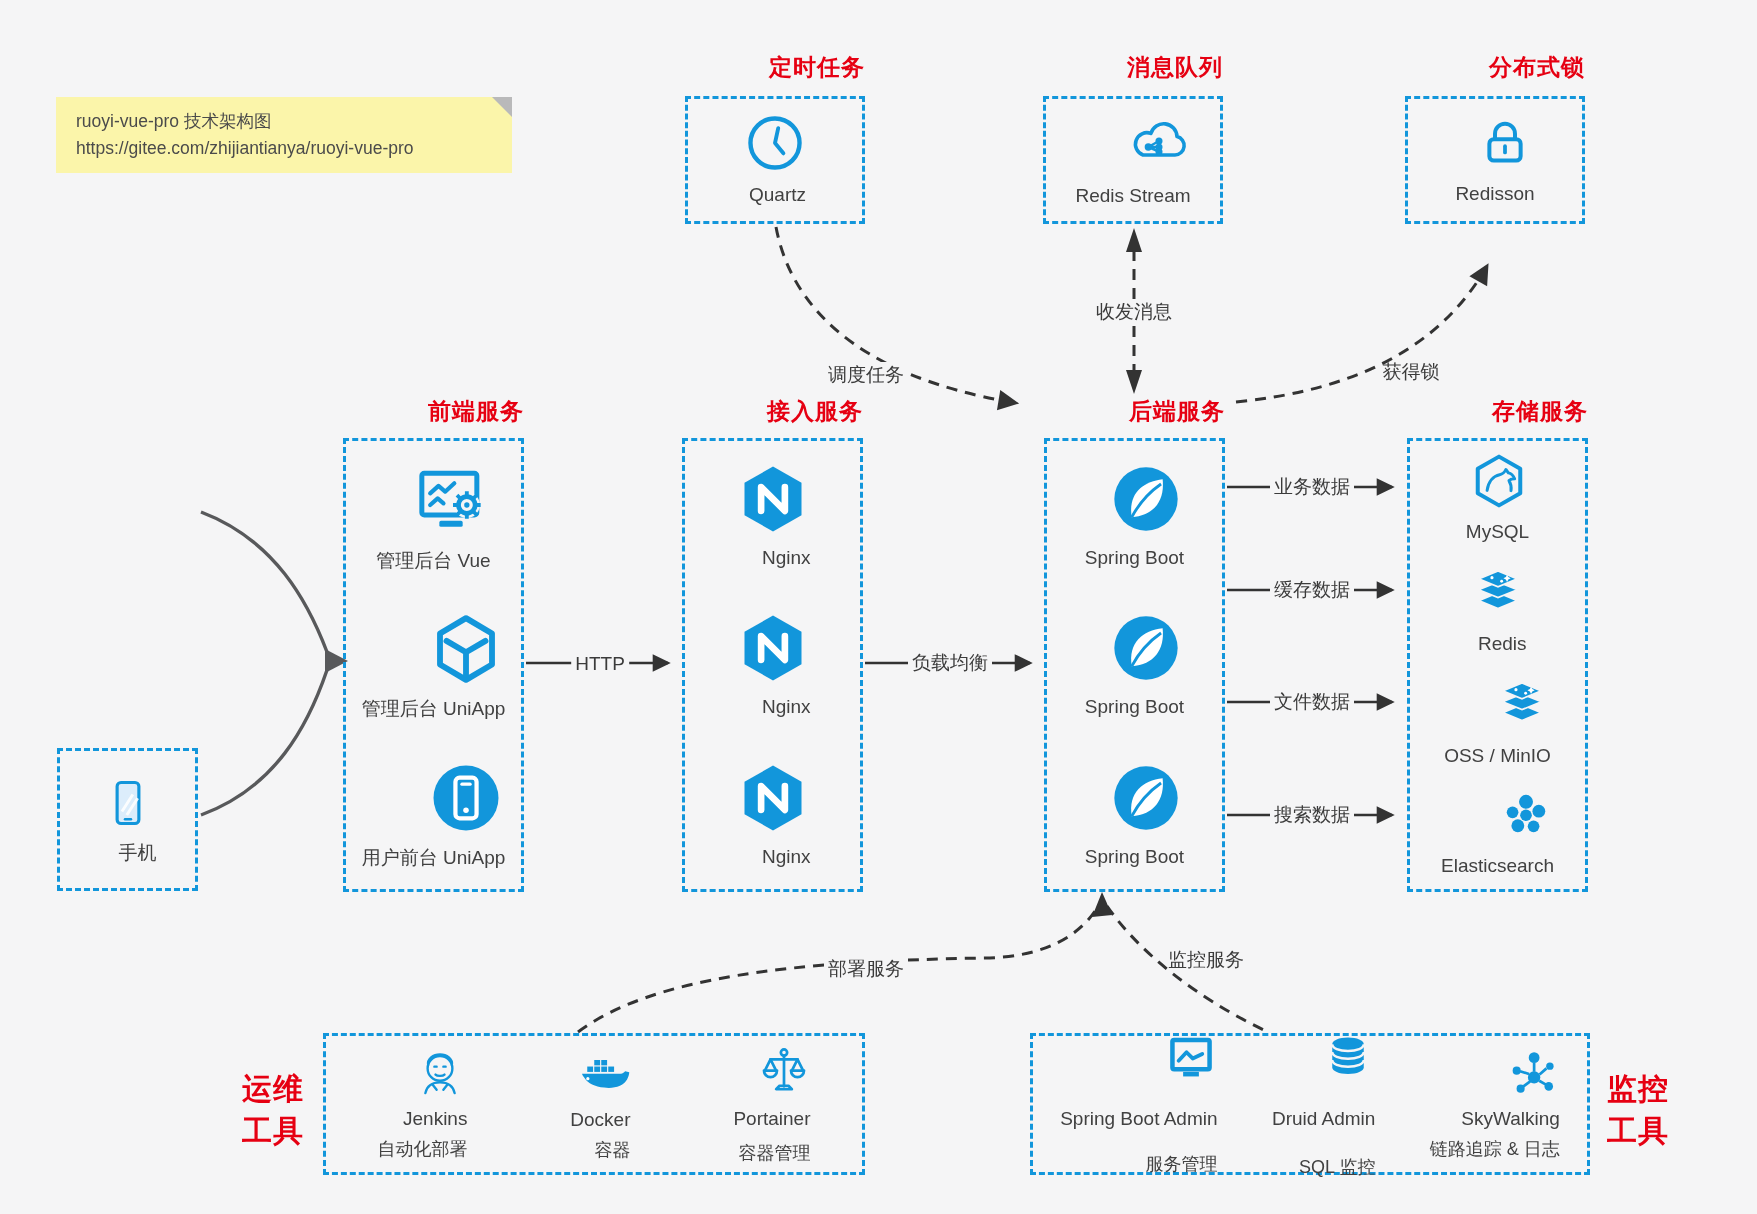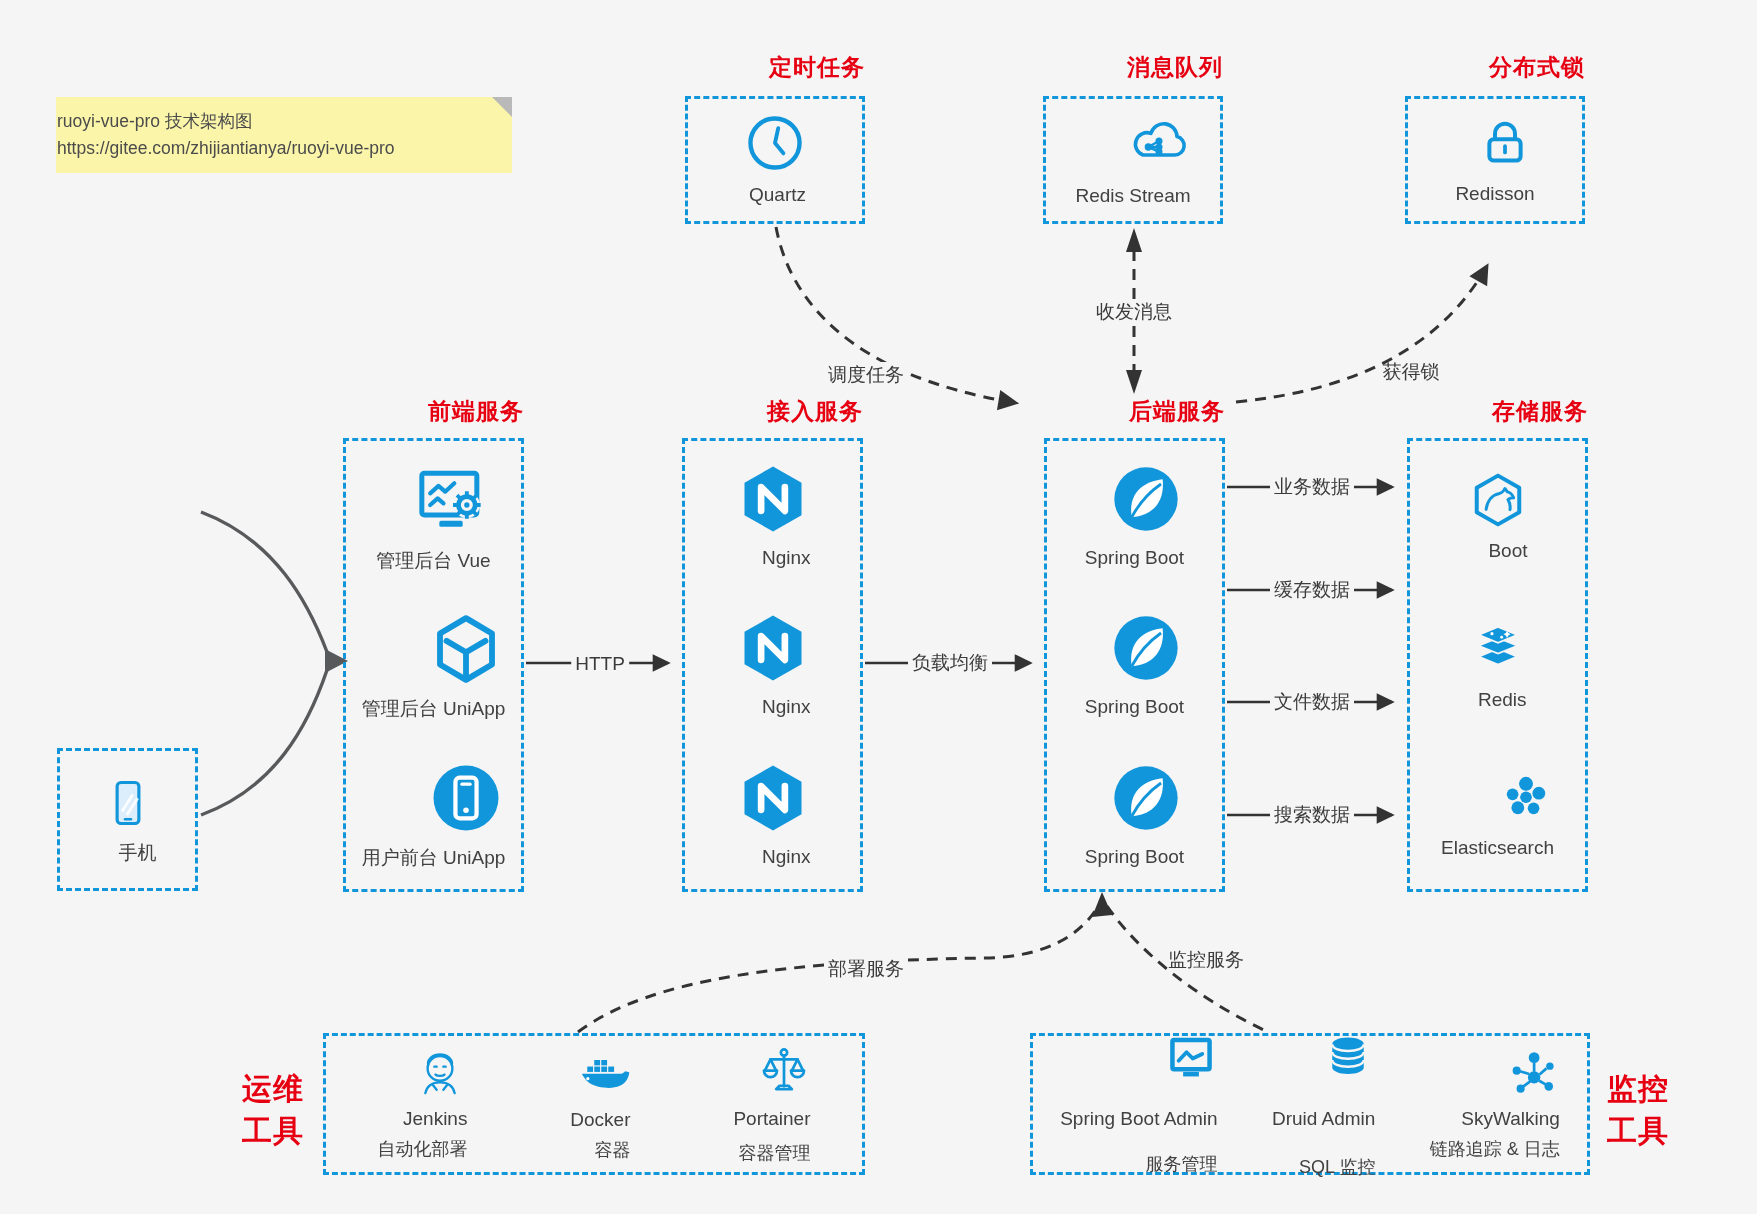--- a/index.html
+++ b/index.html
@@ -1,20 +1,20 @@
 <!DOCTYPE html>
 <html style="--accent: #1296db; --red: #e60012; --bg: #f5f5f6; --note: #fbf5aa;"><head>
 <meta charset="utf-8">
 <style>
   html,body{margin:0;padding:0;background:#f5f5f6;}
   body{font-family:"Liberation Sans","DejaVu Sans",sans-serif;}
   .canvas{position:relative;width:1757px;height:1214px;background:var(--bg,#f5f5f6);overflow:hidden;color:#414141;}
   svg.edges{position:absolute;left:0;top:0;pointer-events:none;}
   .note{position:absolute;left:56px;top:97px;width:456px;height:76px;background:var(--note,#fbf5aa);
-        font-size:17.5px;color:#4b4b4b;line-height:27px;padding:11px 0 0 1px;box-sizing:border-box;}
+        font-size:17.5px;color:#4b4b4b;line-height:27px;padding:11px 0 0 20px;box-sizing:border-box;}
   .note-fold{position:absolute;right:0;top:0;width:0;height:0;
         border-top:20px solid #b9b9ba;border-left:20px solid transparent;}
   .dash-box{position:absolute;border:3px dashed var(--accent,#1296db);box-sizing:border-box;
         display:flex;flex-direction:column;align-items:center;justify-content:space-around;}
   .dash-box.row{flex-direction:row;}
   .grp-title{position:absolute;font-size:23px;font-weight:bold;color:var(--red,#e60012);
         text-align:right;white-space:nowrap;letter-spacing:1px;}
   .side-label{position:absolute;font-size:30px;font-weight:bold;color:var(--red,#e60012);
         line-height:1.4;text-align:center;letter-spacing:1px;}
   .node{display:flex;flex-direction:column;align-items:flex-end;gap:8px;}
@@ -237,36 +237,51 @@
 
   <div class="grp-title" style="left:1407px;top:396px;width:181px">存储服务</div>
   <div class="dash-box" style="left:1407px;top:438px;width:181px;height:454px">
     <div class="node">
       <span>
         <svg class="ic" width="60" height="60" viewBox="0 0 48 48">
           <path d="M24,4.5 L41,14.2 V33.8 L24,43.5 L7,33.8 V14.2 Z" fill="none" stroke="currentColor" stroke-width="3.2" stroke-linejoin="round"></path>
           <path d="M14.5,31.5 c1,-7 5,-11.5 10,-12.5 c2.5,-0.5 4,-2 5,-4.2 l2,2.7 c2.5,0.5 4,2.2 5,4.7 c-2,0 -3.5,0.5 -4.5,1.5 c1.5,2.5 2,5.3 1.6,8" fill="none" stroke="currentColor" stroke-width="2.4" stroke-linecap="round" stroke-linejoin="round"></path>
         </svg>
       </span>
-      <div class="node-label">Boot</div>
+      <div class="node-label">MySQL</div>
     </div>
     <div class="node">
       <span>
         <svg class="ic" width="58" height="58" viewBox="0 0 48 48">
           <g fill="currentColor" stroke="#f5f5f6" stroke-width="1.4">
             <path d="M24,23 L40,29.5 24,36 8,29.5 Z"></path>
             <path d="M24,14 L40,20.5 24,27 8,20.5 Z"></path>
             <path d="M24,5 L40,11.5 24,18 8,11.5 Z"></path>
           </g>
           <circle cx="19" cy="10.5" r="1.3" fill="#ffffff"></circle>
           <circle cx="27" cy="13.5" r="1.2" fill="#ffffff"></circle>
           <path d="M31.5,8 l1,2 2,1 -2,1 -1,2 -1,-2 -2,-1 2,-1 Z" fill="#ffffff"></path>
         </svg>
       </span>
       <div class="node-label">Redis</div>
+    </div>
+    <div class="node">
+      <span>
+        <svg class="ic" width="58" height="58" viewBox="0 0 48 48">
+          <g fill="currentColor" stroke="#f5f5f6" stroke-width="1.4">
+            <path d="M24,23 L40,29.5 24,36 8,29.5 Z"></path>
+            <path d="M24,14 L40,20.5 24,27 8,20.5 Z"></path>
+            <path d="M24,5 L40,11.5 24,18 8,11.5 Z"></path>
+          </g>
+          <circle cx="19" cy="10.5" r="1.3" fill="#ffffff"></circle>
+          <circle cx="27" cy="13.5" r="1.2" fill="#ffffff"></circle>
+          <path d="M31.5,8 l1,2 2,1 -2,1 -1,2 -1,-2 -2,-1 2,-1 Z" fill="#ffffff"></path>
+        </svg>
+      </span>
+      <div class="node-label">OSS / MinIO</div>
     </div>
     <div class="node">
       <span>
         <svg class="ic" width="56" height="56" viewBox="0 0 48 48">
           <g fill="currentColor">
             <circle cx="24" cy="11" r="6"></circle>
             <circle cx="12.5" cy="20" r="5"></circle>
             <circle cx="35" cy="19" r="5.5"></circle>
             <circle cx="17" cy="31.5" r="5.5"></circle>
             <circle cx="30.5" cy="32" r="5"></circle>

